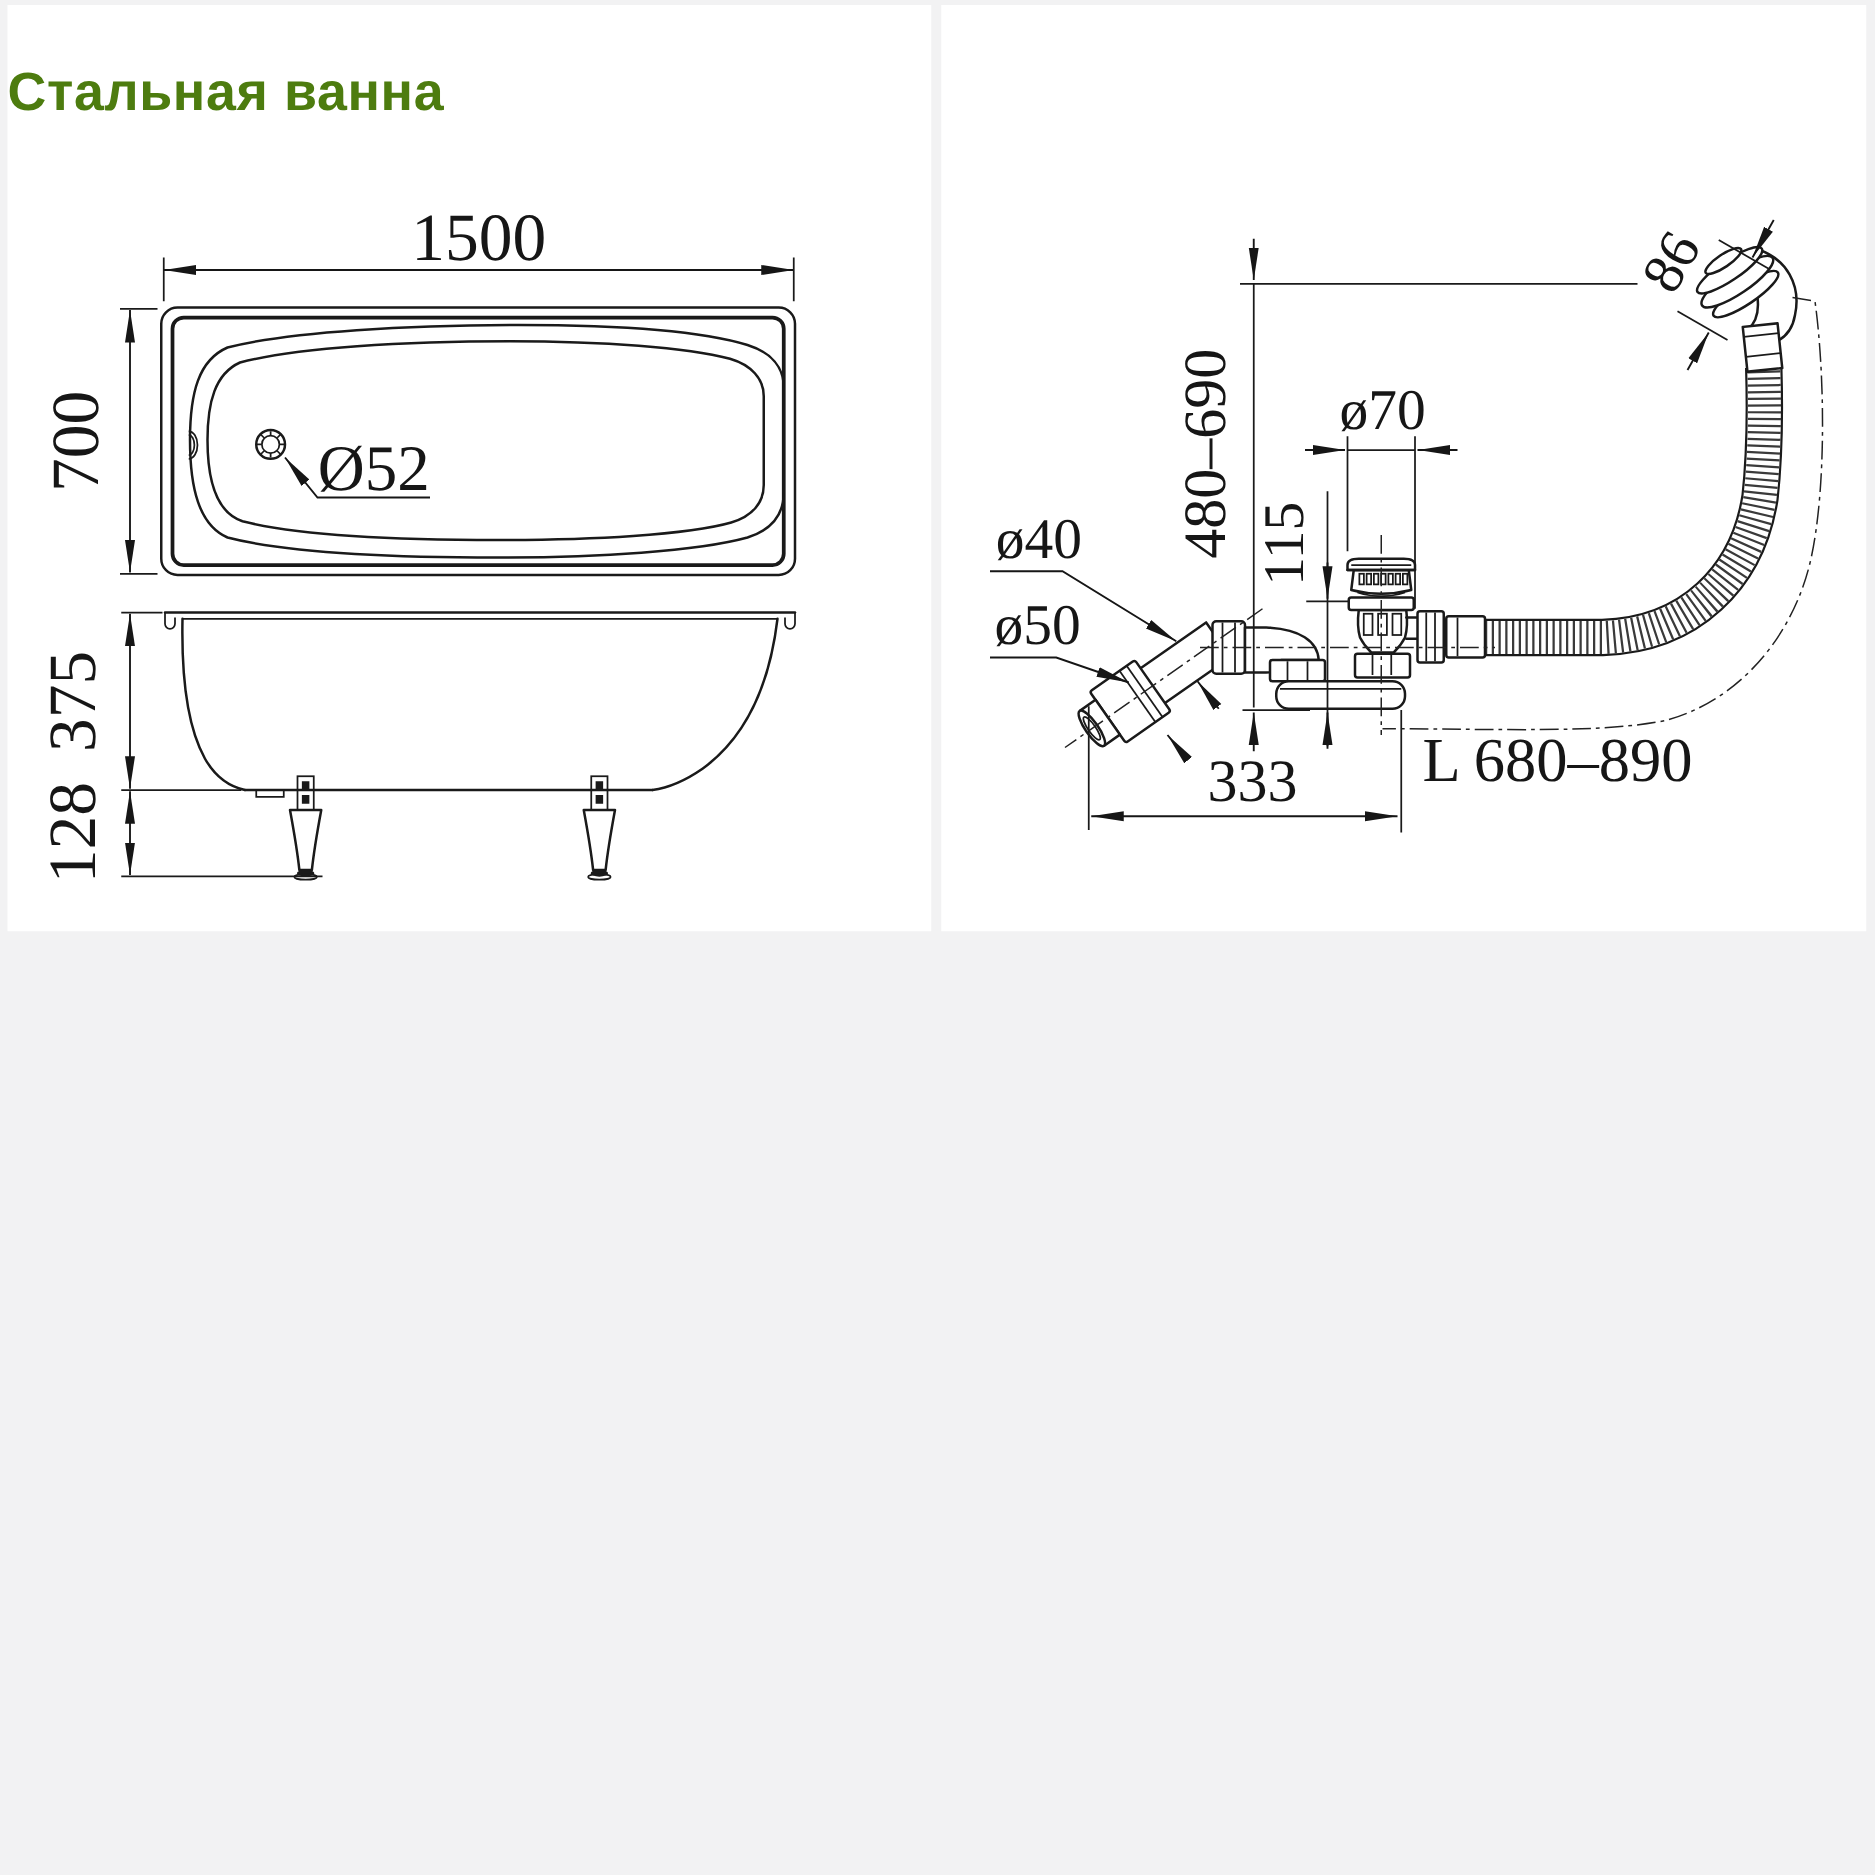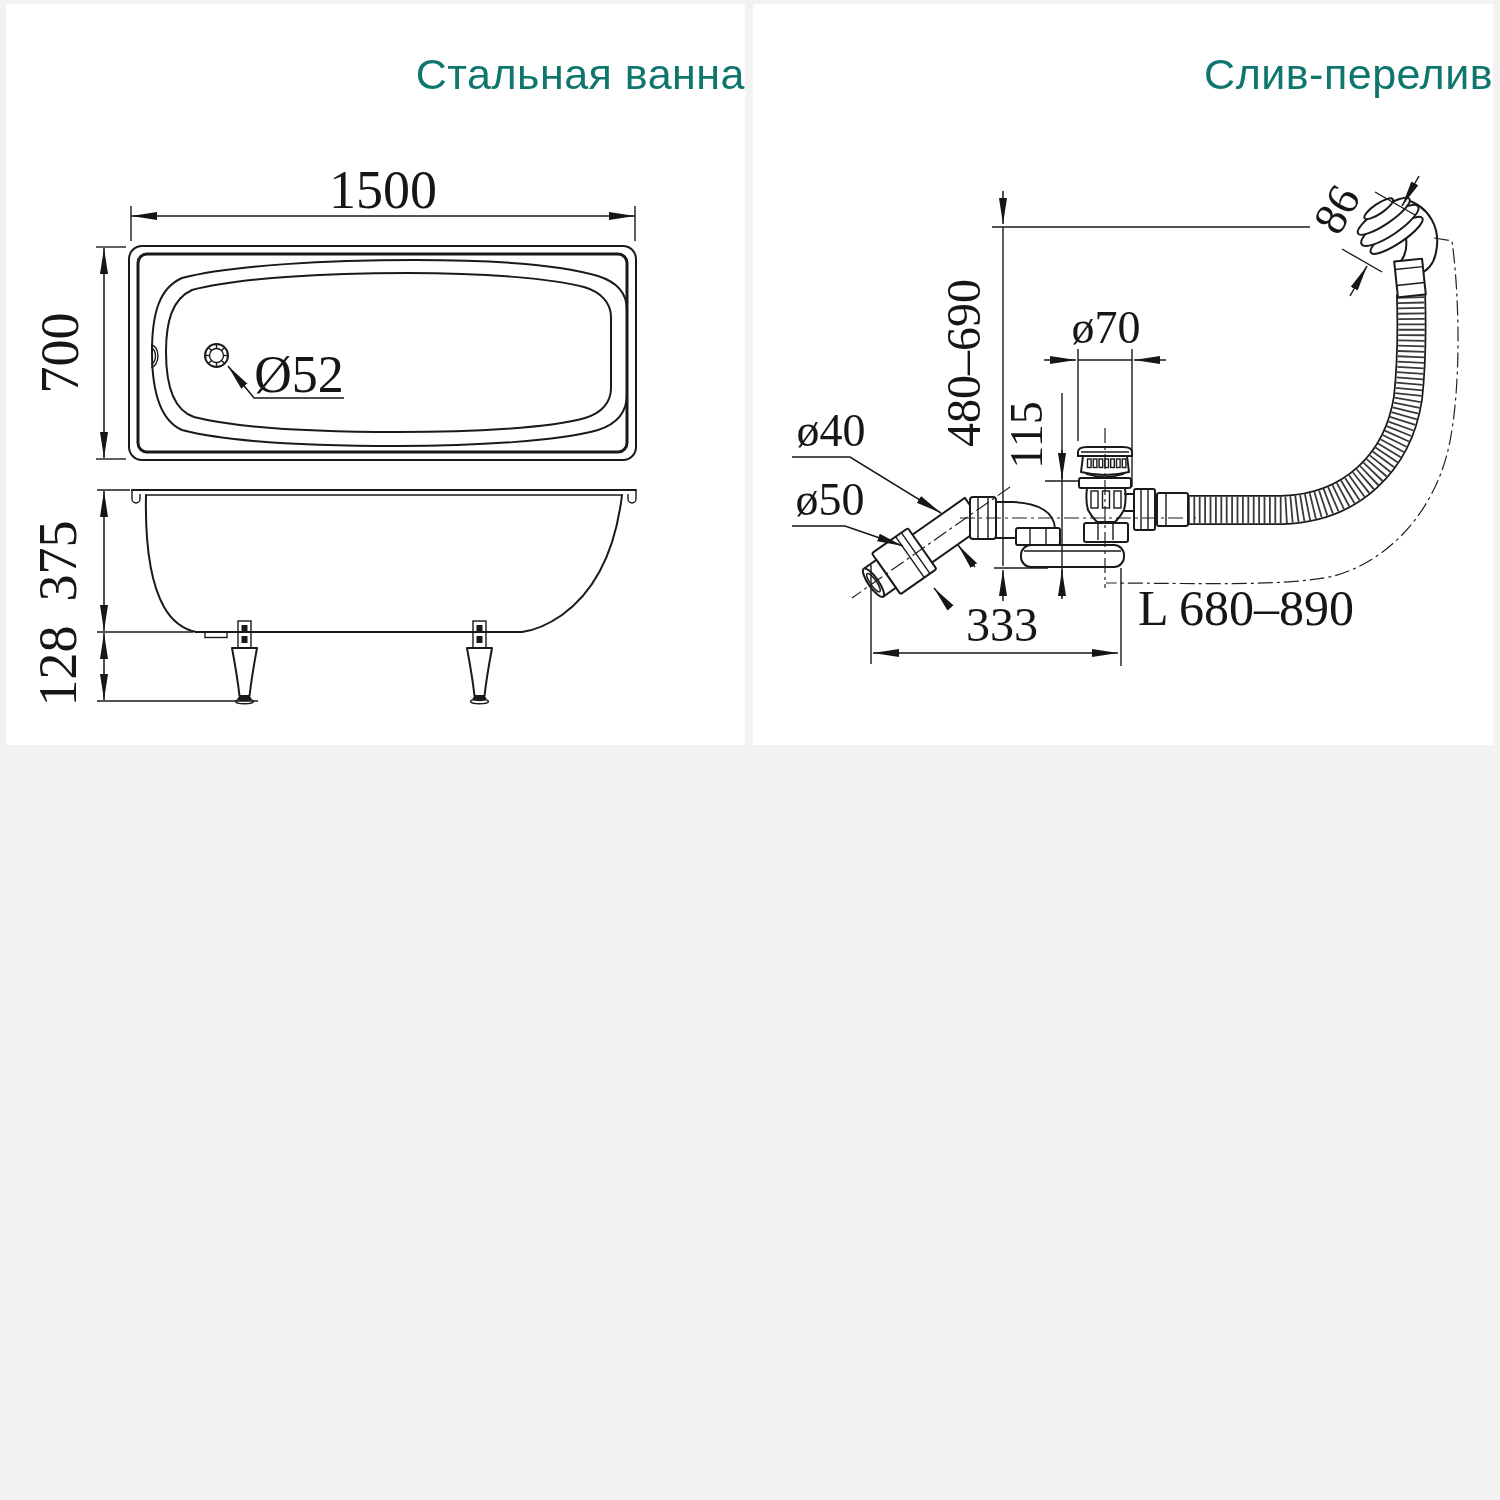--- a/index.html
+++ b/index.html
@@ -7,22 +7,22 @@
     width:1500px;height:1500px;position:relative;
     background:#f2f2f3;
     font-family:"Liberation Sans", sans-serif;
     overflow:hidden;
   }
   .panel{position:absolute;top:4px;height:741px;background:#ffffff;}
   .panel.left{left:6px;width:739px;}
   .panel.right{left:753px;width:740px;}
   .panel .title{
     position:absolute;top:46px;left:0;width:100%;
-    text-align:right;margin:0;
-    font-size:43px;font-weight:400;color:#0f766e;letter-spacing:.5px;
+    text-align:left;margin:0;
+    font-size:43px;font-weight:700;color:#4d7c0f;letter-spacing:.5px;
   }
   svg.draw{position:absolute;left:0;top:0;width:100%;height:100%;display:block;}
   svg text{font-family:"Liberation Serif","DejaVu Serif",serif;fill:#161616;}
   .ln{stroke:#1a1a1a;stroke-width:2;fill:none;stroke-linecap:round;stroke-linejoin:round;}
   .lnf{stroke:#1a1a1a;stroke-width:2;fill:#ffffff;stroke-linejoin:round;}
   .th{stroke:#1a1a1a;stroke-width:1.4;fill:none;}
   .dim{stroke:#161616;stroke-width:1.5;fill:none;}
   .cl{stroke:#222222;stroke-width:1.2;fill:none;stroke-dasharray:15 4 3 4;}
   .dark{fill:#1a1a1a;stroke:none;}
 </style>
@@ -111,21 +111,20 @@
       <text transform="translate(76,561) rotate(-90)" text-anchor="middle" font-size="54">375</text>
 
       <line class="dim" x1="104" y1="633" x2="104" y2="700" marker-start="url(#arL)" marker-end="url(#arL)"></line>
       <line class="th" x1="97" y1="701" x2="258" y2="701"></line>
       <text transform="translate(76,666) rotate(-90)" text-anchor="middle" font-size="54">128</text>
     </g>
   </svg>
 </section>
 
 <section class="panel right">
-  <h2 class="title">Слив-перелив</h2>
   <svg class="draw" viewBox="753 4 740 741">
     <defs>
       <marker id="arR" viewBox="0 0 26 10" refX="26" refY="5" markerWidth="26" markerHeight="10" orient="auto-start-reverse" markerUnits="userSpaceOnUse">
         <path d="M26,5 L0,1 L0,9 Z" fill="#161616"></path>
       </marker>
     </defs>
 
     <g>
       <path d="M1188,510 L1282,510 C1352,508 1398,462 1408,398 C1412,362 1412,328 1411,294" fill="none" stroke="#1a1a1a" stroke-width="30"></path>
       <path d="M1188,510 L1282,510 C1352,508 1398,462 1408,398 C1412,362 1412,328 1411,294" fill="none" stroke="#ffffff" stroke-width="26.5"></path>

